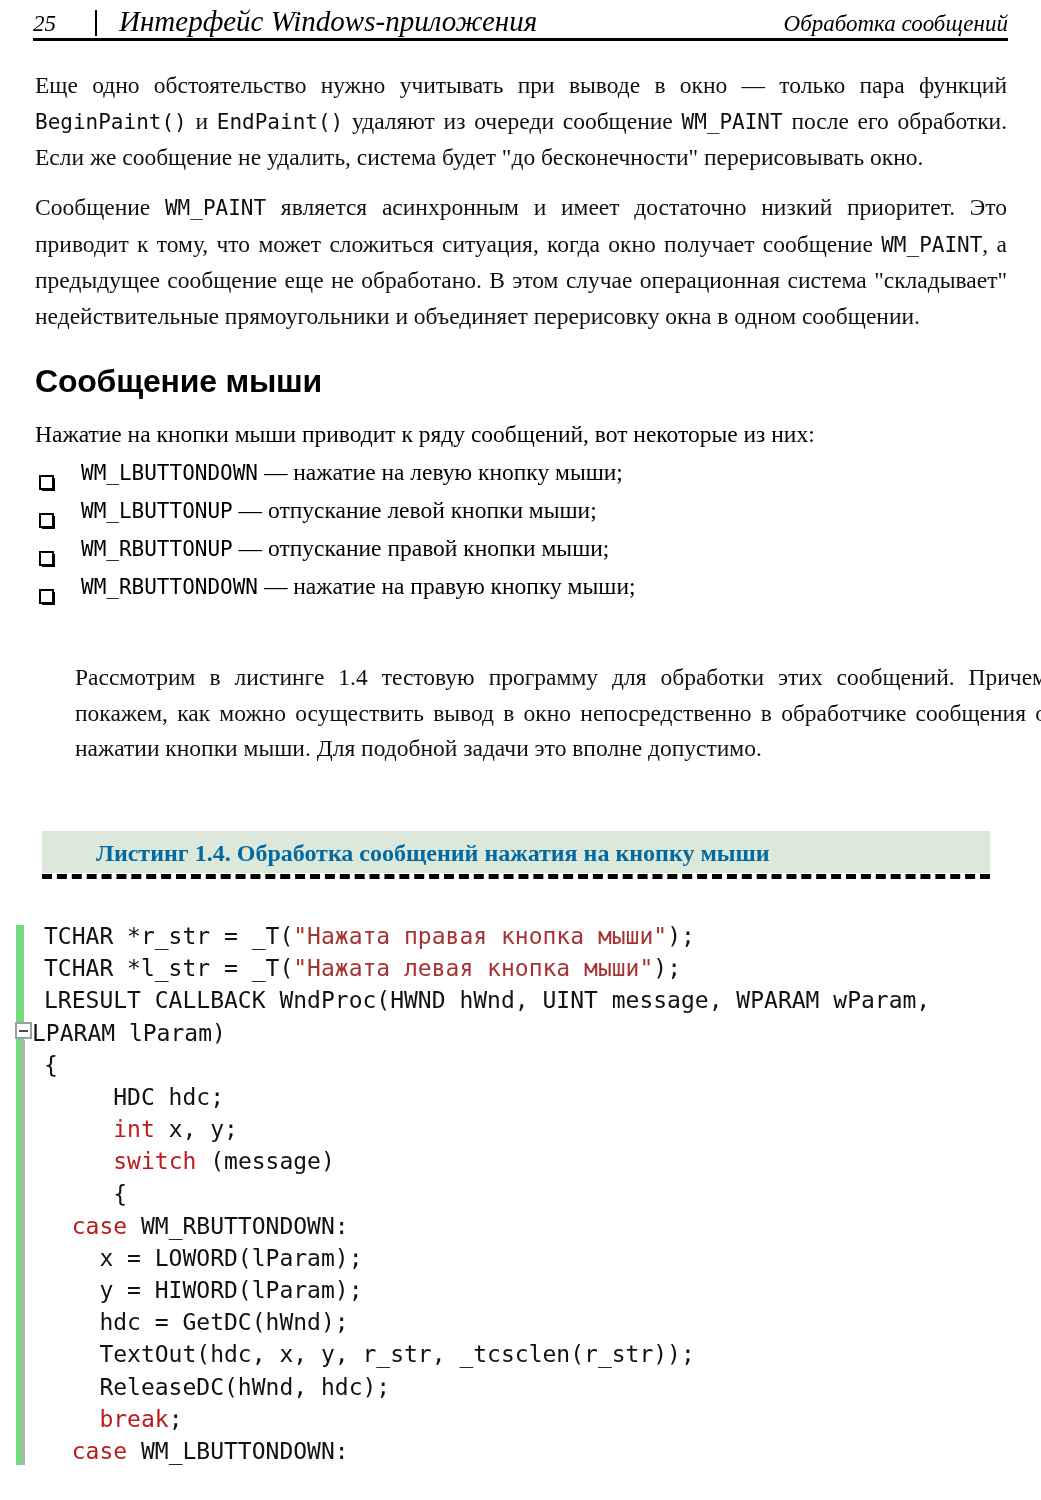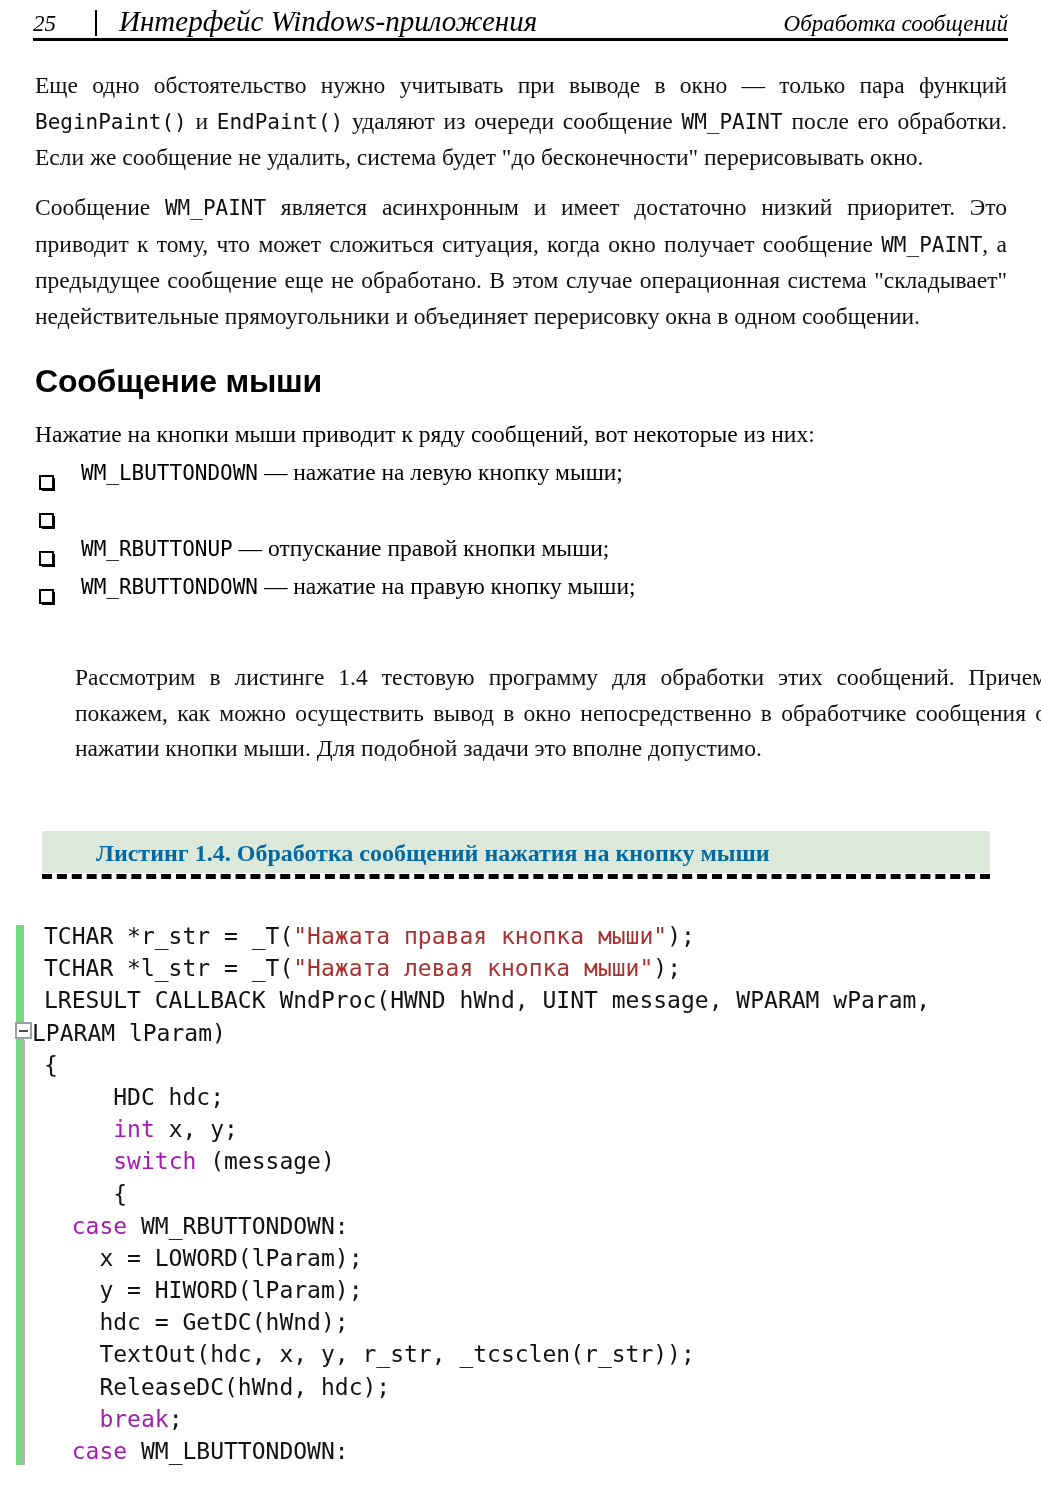--- a/index.html
+++ b/index.html
@@ -241,21 +241,21 @@
     left: 28px;
     top: 0px;
     width: 980px;
     font-family: "DejaVu Sans Mono", "Liberation Mono", monospace;
     font-size: 23px;
     line-height: 32.2px;
     color: #111111;
     white-space: pre;
   }
   .code-lines .ln { display: block; height: 32.2px; }
-  .kw  { color: #a21caf; }
+  .kw  { color: #b91c1c; }
   .str { color: #a83232; }
 </style>
 </head>
 <body>
 
 <div class="page-header">
   <div class="hdr-row">
     <span class="hdr-pageno">25</span>
     <span class="hdr-sep"></span>
     <span class="hdr-title-left">Интерфейс Windows-приложения</span>
@@ -276,20 +276,21 @@
 
 <div id="lead-in">Нажатие на кнопки мыши приводит к ряду сообщений, вот некоторые из них:</div>
 
 <div class="msg-list">
   <div class="msg-item">
     <span class="bullet"></span>
     <span class="msg-text"><span class="mono">WM_LBUTTONDOWN</span><span> — нажатие на левую кнопку мыши;</span></span>
   </div>
   <div class="msg-item">
     <span class="bullet"></span>
+    <span class="msg-text"><span class="mono">WM_LBUTTONUP</span><span> — отпускание левой кнопки мыши;</span></span>
   </div>
   <div class="msg-item">
     <span class="bullet"></span>
     <span class="msg-text"><span class="mono">WM_RBUTTONUP</span><span> — отпускание правой кнопки мыши;</span></span>
   </div>
   <div class="msg-item">
     <span class="bullet"></span>
     <span class="msg-text"><span class="mono">WM_RBUTTONDOWN</span><span> — нажатие на правую кнопку мыши;</span></span>
   </div>
 </div>

